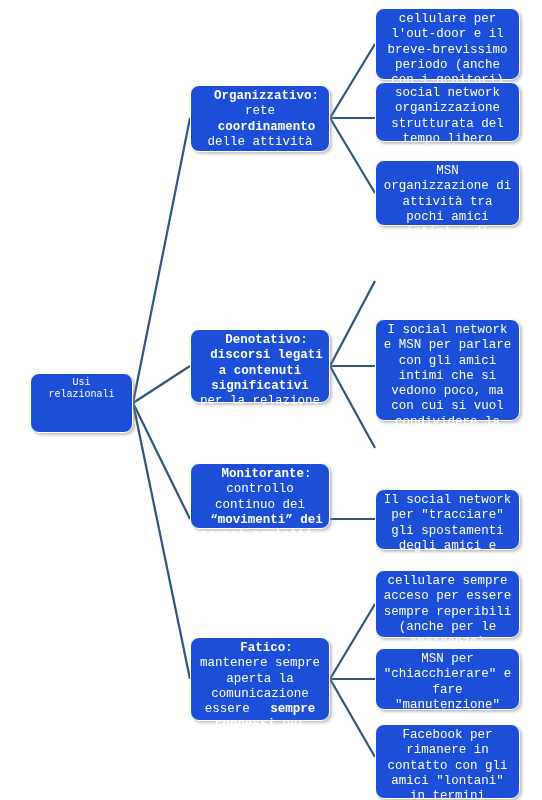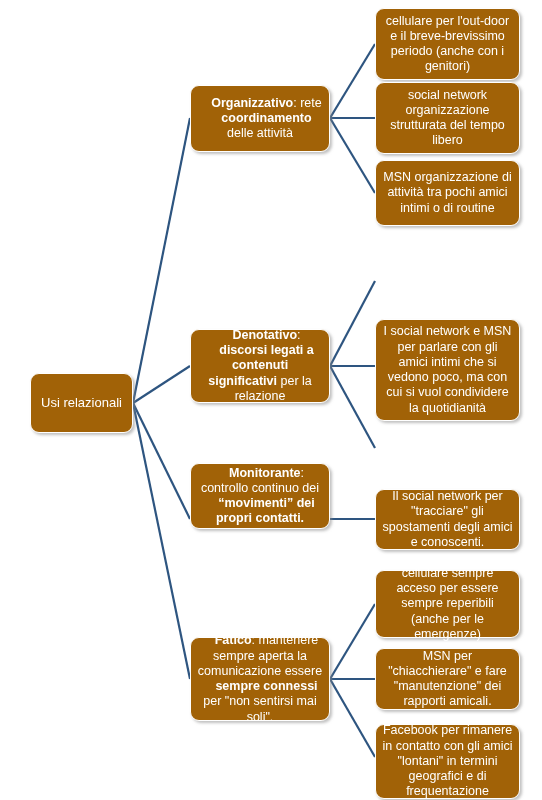--- a/index.html
+++ b/index.html
@@ -21,39 +21,39 @@
     position: absolute;
     left: 0;
     top: 0;
     width: 542px;
     height: 800px;
     pointer-events: none;
   }
   .node {
     position: absolute;
     box-sizing: border-box;
-    background: #a16207;
+    background: #1d4ed8;
     border: 1px solid #ffffff;
     border-radius: 9px;
     color: #ffffff;
     display: flex;
-    align-items: center;
     justify-content: center;
     text-align: center;
     line-height: 1.22;
     padding: 3px 6px;
     box-shadow: 2px 2px 3px rgba(140,140,140,0.55);
     z-index: 2;
+    font-family: Liberation Mono, monospace;
   }
   .node .txt {
     display: block;
     width: 100%;
   }
   .node-root {
-    font-size: 13px;
+    font-size: 10px;
   }
   .node-l2 {
     font-size: 12.5px;
   }
   .node-l3 {
     font-size: 12.5px;
   }
   .b { font-weight: bold; margin-left: 13px; }
 </style>
 </head>
@@ -89,21 +89,21 @@
     <span class="txt">Usi relazionali</span>
   </div>
 
   <div class="node node-l2" style="left:190px; top:85px; width:140px; height:67px;">
     <span class="txt"><span class="b">Organizzativo</span><span>: rete </span><span class="b">coordinamento</span><span> delle attività</span></span>
   </div>
 
   <div class="node node-l3" style="left:375px; top:8px; width:145px; height:72px;">
     <span class="txt">cellulare per l'out-door e il breve-brevissimo periodo (anche con i genitori)</span>
   </div>
-  <div class="node node-l3" style="left:375px; top:82px; width:145px; height:72px;">
+  <div class="node node-l3" style="left:375px; top:82px; width:145px; height:60px;">
     <span class="txt">social network organizzazione strutturata del tempo libero</span>
   </div>
   <div class="node node-l3" style="left:375px; top:160px; width:145px; height:66px;">
     <span class="txt">MSN organizzazione di attività tra pochi amici intimi o di routine</span>
   </div>
 
   <div class="node node-l2" style="left:190px; top:329px; width:140px; height:74px;">
     <span class="txt"><span class="b">Denotativo</span><span>: </span><span class="b">discorsi legati a contenuti significativi</span><span> per la relazione</span></span>
   </div>
 

